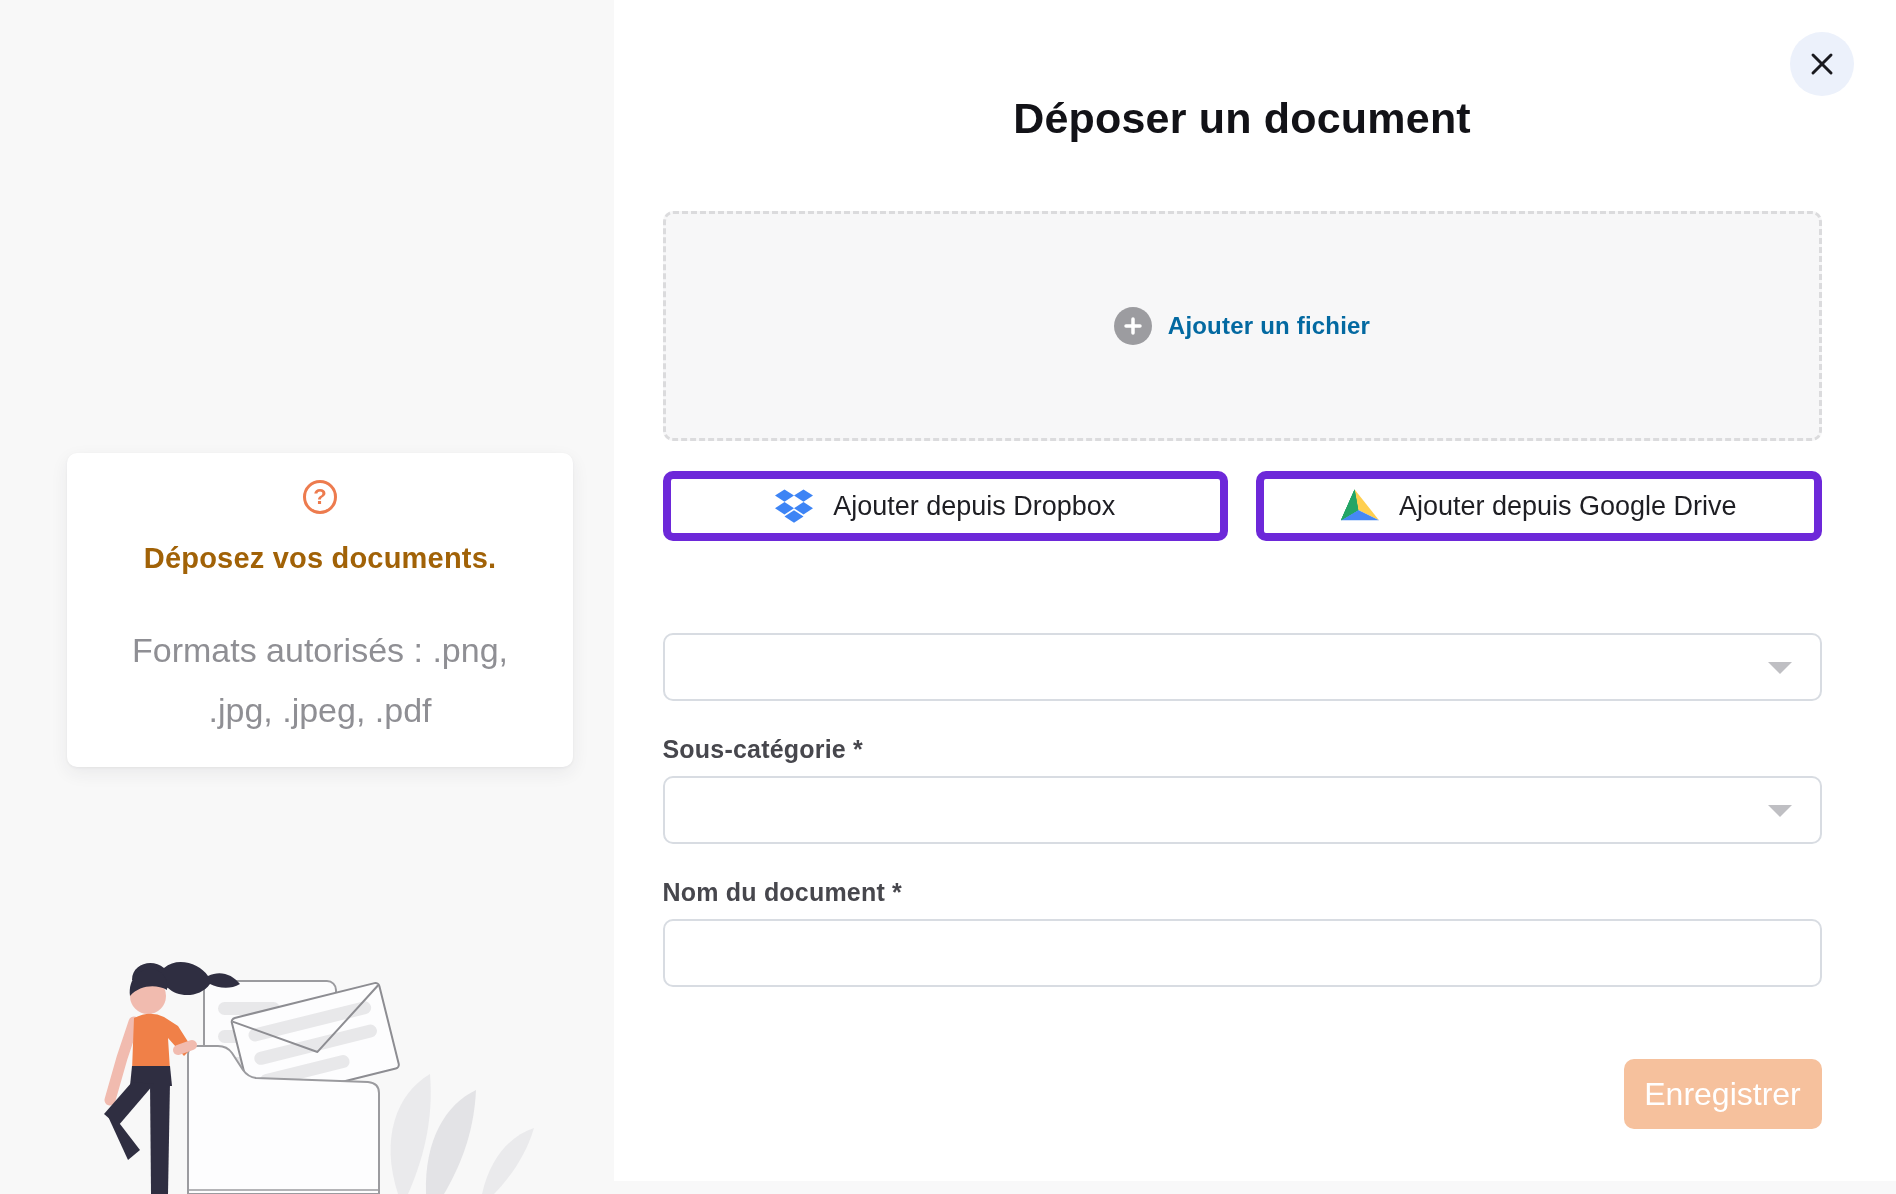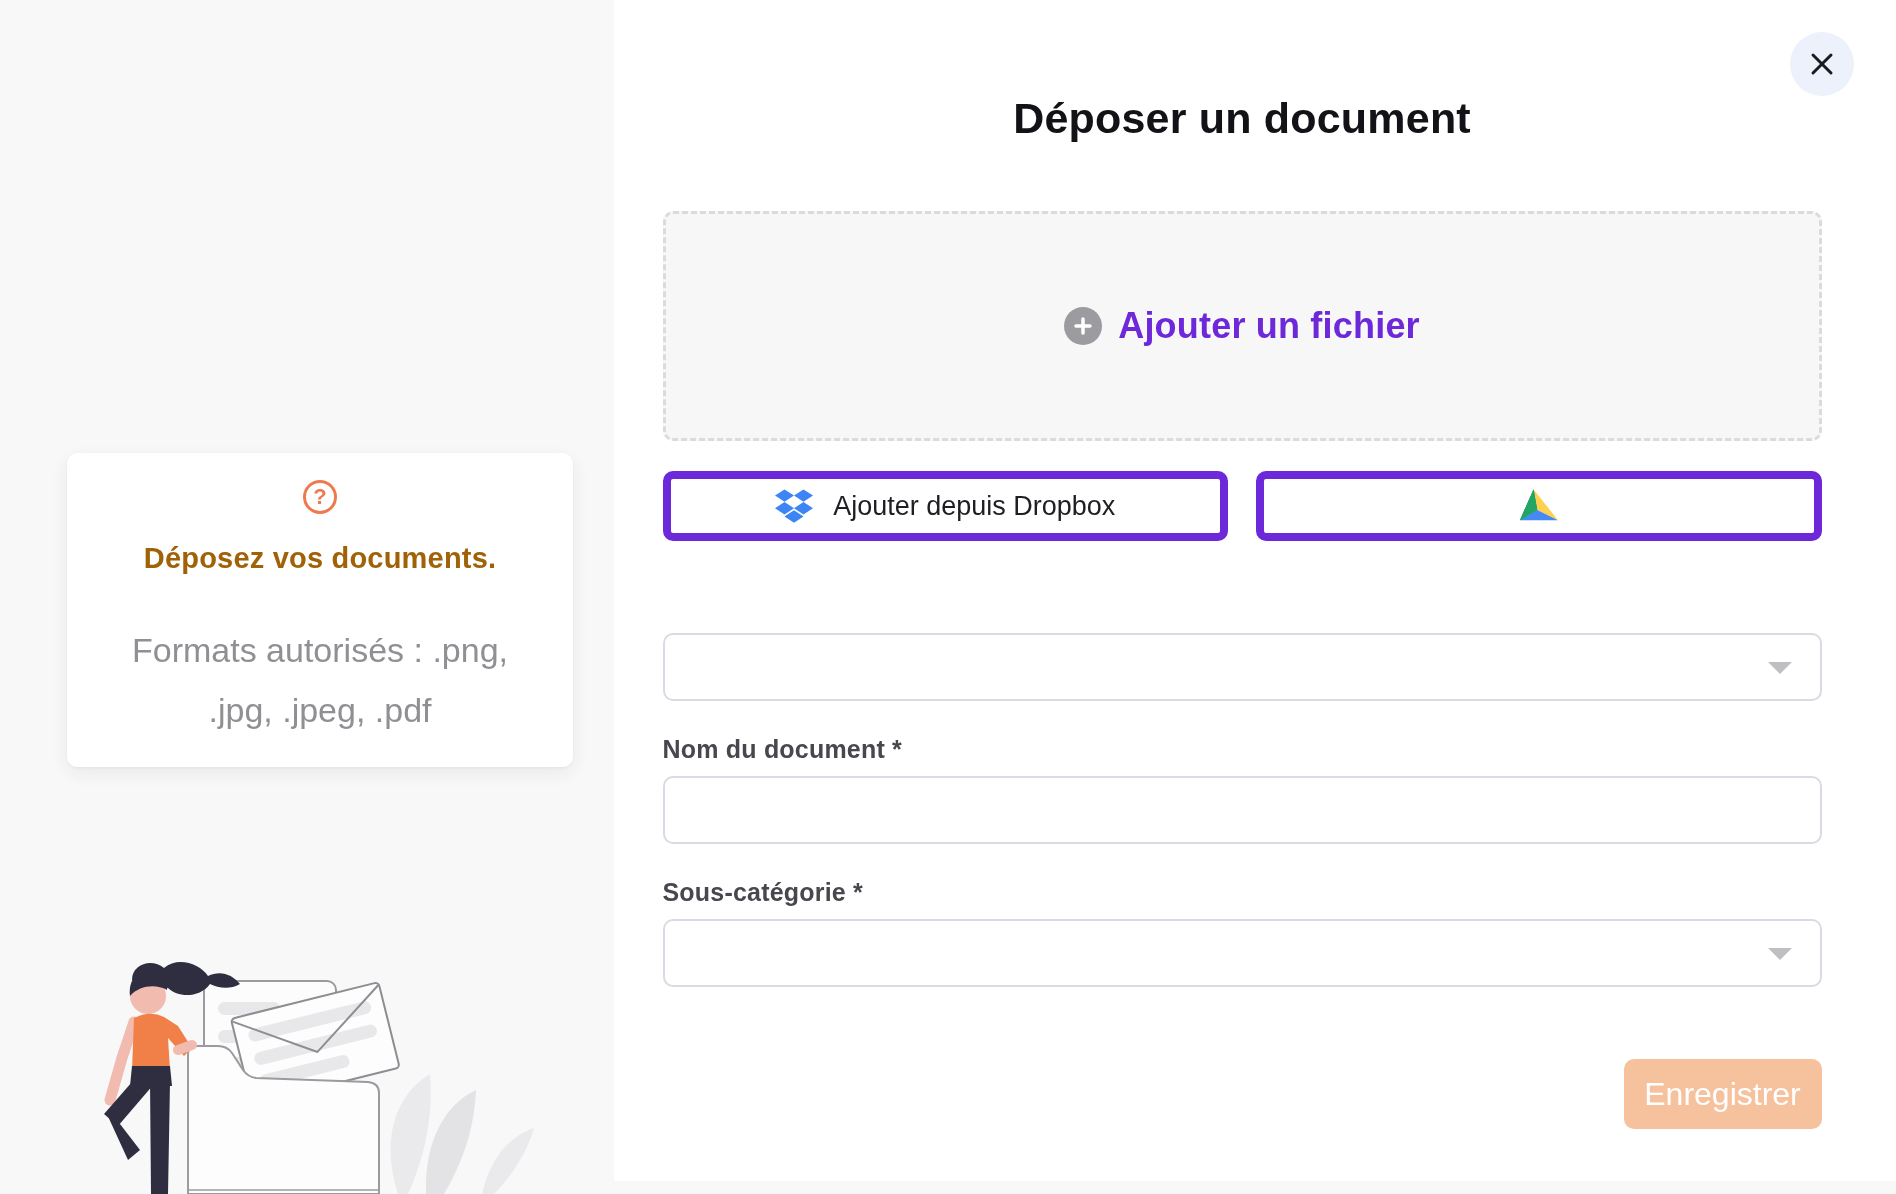--- a/index.html
+++ b/index.html
@@ -54,21 +54,21 @@
     font-size: 43px; font-weight: 700; color: #121217; letter-spacing: 0.2px;
   }
   .content { width: 1159px; margin: 0 auto; }
 
   .dropzone {
     margin-top: 68px; height: 230px; width: 100%;
     background: #F7F7F8; border: 3px dashed #DBDBDD; border-radius: 10px;
     display: flex; align-items: center; justify-content: center; gap: 16px;
     cursor: pointer;
   }
-  .dropzone-label { font-size: 36px; font-weight: 700; color: #6d28d9; letter-spacing: 0.2px; }
+  .dropzone-label { font-size: 24px; font-weight: 700; color: #0369a1; letter-spacing: 0.2px; }
   .plus-circle {
     width: 38px; height: 38px; border-radius: 50%; background: #9C9CA0;
     display: flex; align-items: center; justify-content: center; flex: 0 0 auto;
   }
 
   .import-row { margin-top: 30px; display: flex; gap: 28px; }
   .import-button {
     flex: 1 1 0; height: 70px; background: #ffffff;
     border: 8px solid #6d28d9; border-radius: 10px; cursor: pointer;
     display: flex; align-items: center; justify-content: center; gap: 20px;
@@ -200,47 +200,48 @@
 
         <button class="import-button">
           <svg width="38" height="34" viewBox="0 0 24 21">
             <polygon points="8.6,0 0,19.5 10.9,13 " fill="#23A566"></polygon>
             <polygon points="8.6,0 0,19.5 10.9,13" fill="#23A566"></polygon>
             <polygon points="8.6,0 24,19.5 10.9,13" fill="#FFCF4F"></polygon>
             <polygon points="0,19.5 24,19.5 10.9,13" fill="#4688F4"></polygon>
             <polygon points="8.6,0 0,19.5 10.9,13" fill="#23A566"></polygon>
             <polygon points="8.6,0 10.9,13 0,19.5" fill="#23A566"></polygon>
           </svg>
+          <span>Ajouter depuis Google Drive</span>
         </button>
       </div>
 
       <div class="form-area">
 
         <div class="field-block">
           <div class="select-box">
             <span class="select-value"></span>
             <span class="caret"></span>
-          </div>
-        </div>
-
-        <div class="field-block">
-          <label class="field-label">Nom du document *</label>
-          <div class="text-box">
-            <input type="text" value="" style="">
           </div>
         </div>
 
         <div class="field-block">
           <label class="field-label">Sous-catégorie *</label>
           <div class="select-box">
             <span class="select-value"></span>
             <span class="caret"></span>
           </div>
         </div>
 
+        <div class="field-block">
+          <label class="field-label">Nom du document *</label>
+          <div class="text-box">
+            <input type="text" value="" style="">
+          </div>
+        </div>
+
         <div class="actions-row">
           <button class="save-button">Enregistrer</button>
         </div>
 
       </div>
     </div>
   </div>
 
   <div class="bottom-strip"></div>
 </div>

